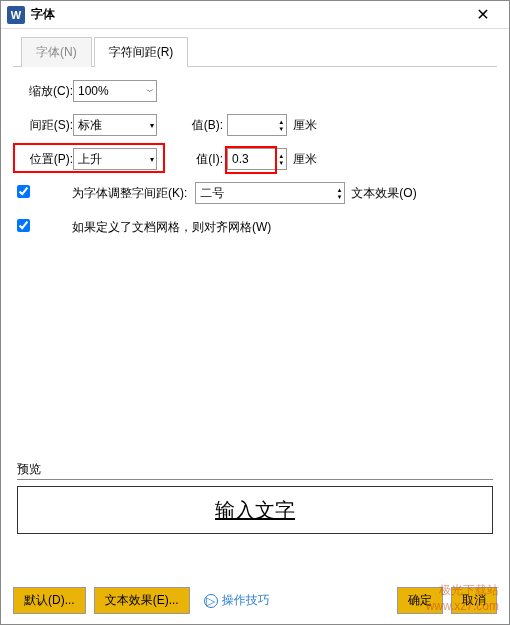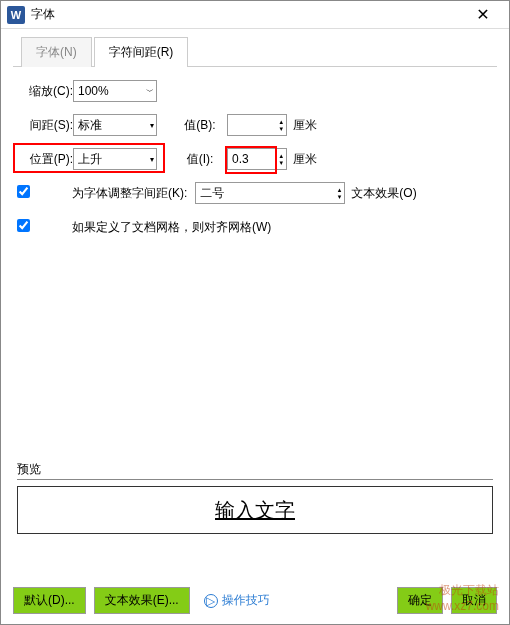--- a/index.html
+++ b/index.html
@@ -1,43 +1,43 @@
 <!DOCTYPE html>
 <html><head>
 <meta charset="utf-8">
 <style>
 * { box-sizing: border-box; margin: 0; padding: 0; font-family: "Microsoft YaHei", sans-serif; font-size: 12px; }
 body { background: #fff; width: 510px; height: 625px; border: 1px solid #888; position: relative; }
 .titlebar { height: 28px; display: flex; align-items: center; padding: 0 6px; border-bottom: 1px solid #ddd; }
 .app-icon { width: 18px; height: 18px; background: #2b579a; color: #fff; display: flex; align-items: center; justify-content: center; font-weight: bold; font-size: 11px; border-radius: 2px; margin-right: 6px; }
-.title { flex: 1; }
+.title { flex: 1; font-weight: bold; }
 .close { width: 40px; text-align: center; font-size: 16px; cursor: default; }
 .tabs { display: flex; padding: 8px 12px 0 20px; }
 .tab { padding: 6px 14px; border: 1px solid #ccc; border-bottom: none; background: #f5f5f5; cursor: default; margin-right: 2px; }
 .tab.inactive { color: #888; }
 .tab.active { background: #fff; position: relative; z-index: 2; }
 .tab-underline { height: 1px; background: #ccc; margin: 0 12px; margin-top: -1px; }
 .content { padding: 12px 16px; }
 .row { display: flex; align-items: center; margin-bottom: 10px; height: 24px; }
 .lbl { width: 56px; text-align: right; }
-.lbl2 { width: 46px; text-align: center; margin-left: 20px; }
+.lbl2 { width: 46px; text-align: right; margin-left: 20px; }
 .combo, .spinner, .inp { height: 22px; border: 1px solid #999; background: #fff; display: flex; align-items: center; padding: 0 4px; position: relative; }
 .combo { width: 84px; }
 .combo .arrow, .spinner .arrows { position: absolute; right: 2px; }
 .arrow { font-size: 8px; }
 .spinner { width: 60px; }
 .spinner .arrows { display: flex; flex-direction: column; font-size: 7px; line-height: 7px; right: 3px; }
 .unit { margin-left: 6px; }
 .chk { margin-right: 6px; width: 13px; height: 13px; }
 .red-box { border: 2px solid red; position: absolute; pointer-events: none; }
 .preview-hdr { margin: 200px 16px 4px 16px; border-bottom: 1px solid #888; padding-bottom: 1px; }
 .preview-box { margin: 6px 16px; border: 1px solid #333; height: 48px; display: flex; align-items: center; justify-content: center; }
 .preview-text { font-family: SimSun, serif; font-size: 20px; text-decoration: underline; }
 .footer { position: absolute; bottom: 10px; left: 12px; right: 12px; display: flex; align-items: center; gap: 8px; }
-.btn { border: 1px solid #999; background: #84cc16; padding: 4px 10px; cursor: default; }
+.btn { border: 1px solid #999; background: #eab308; padding: 4px 10px; cursor: default; }
 .link { color: #2b7cd3; margin-left: 6px; display: flex; align-items: center; gap: 4px; }
 .circ-i { width: 14px; height: 14px; border: 1px solid #2b7cd3; border-radius: 50%; display: flex; align-items: center; justify-content: center; }
 .spacer { flex: 1; }
 .watermark { position: absolute; right: 10px; bottom: 10px; color: #c2410c; opacity: .5; font-size: 13px; pointer-events: none; text-align: right; line-height: 16px; }
 label { display: flex; align-items: flex-start; gap: 36px; }
 </style>
 </head>
 <body>
 
 <div class="titlebar">

